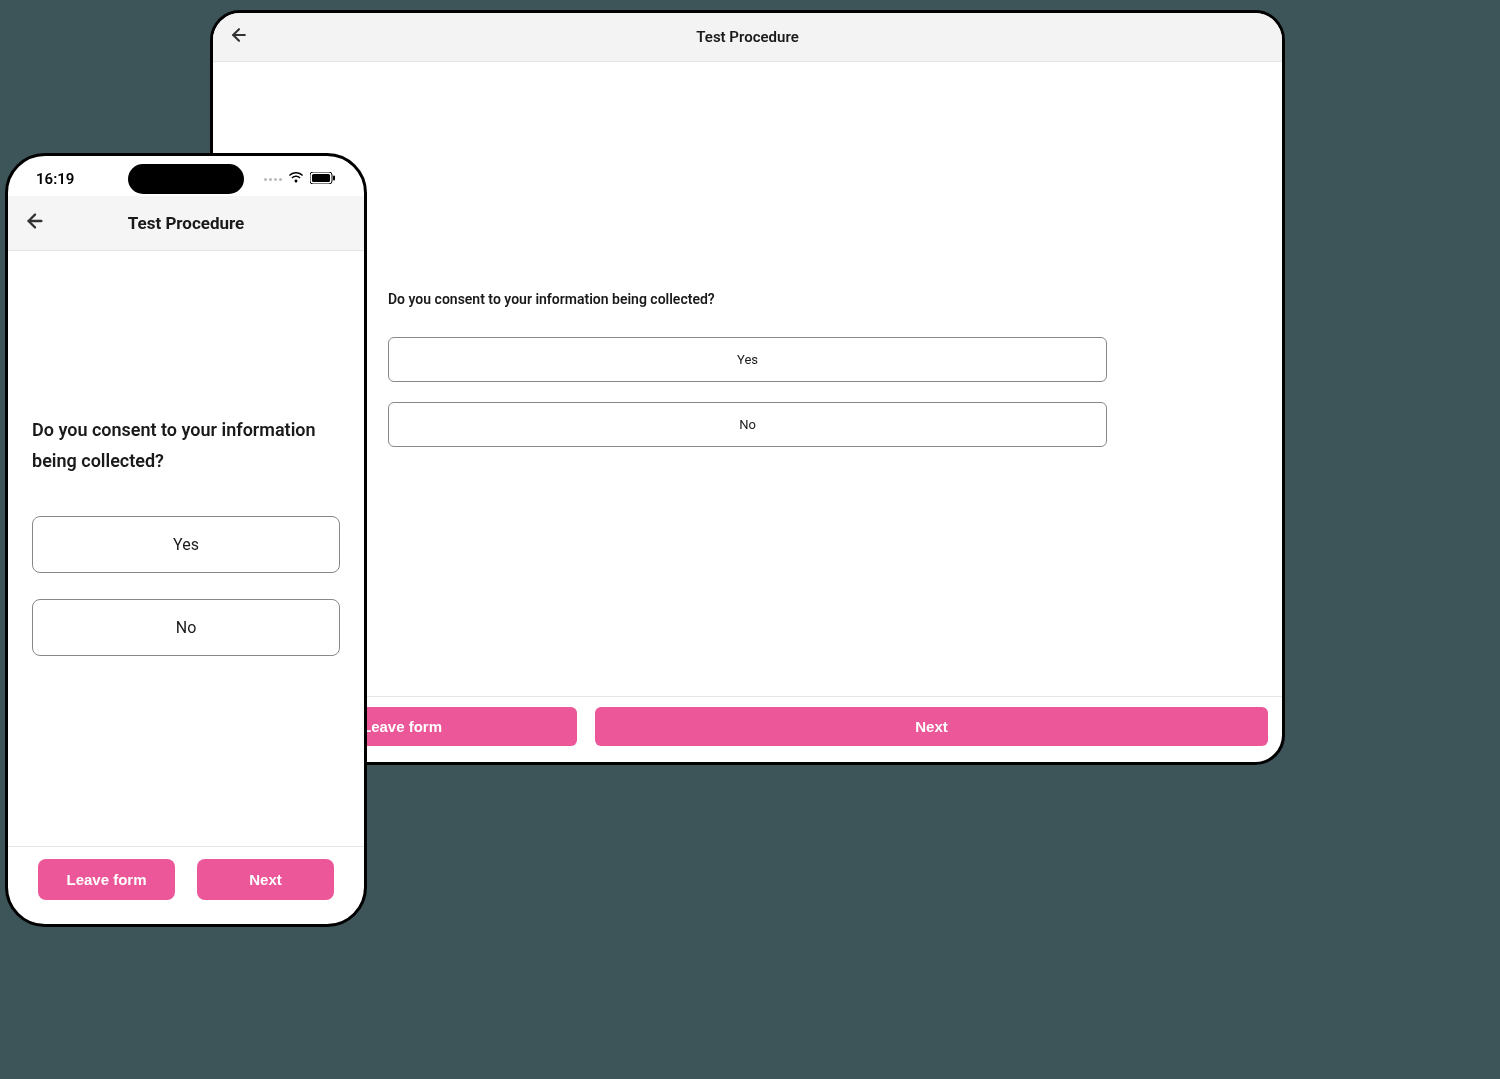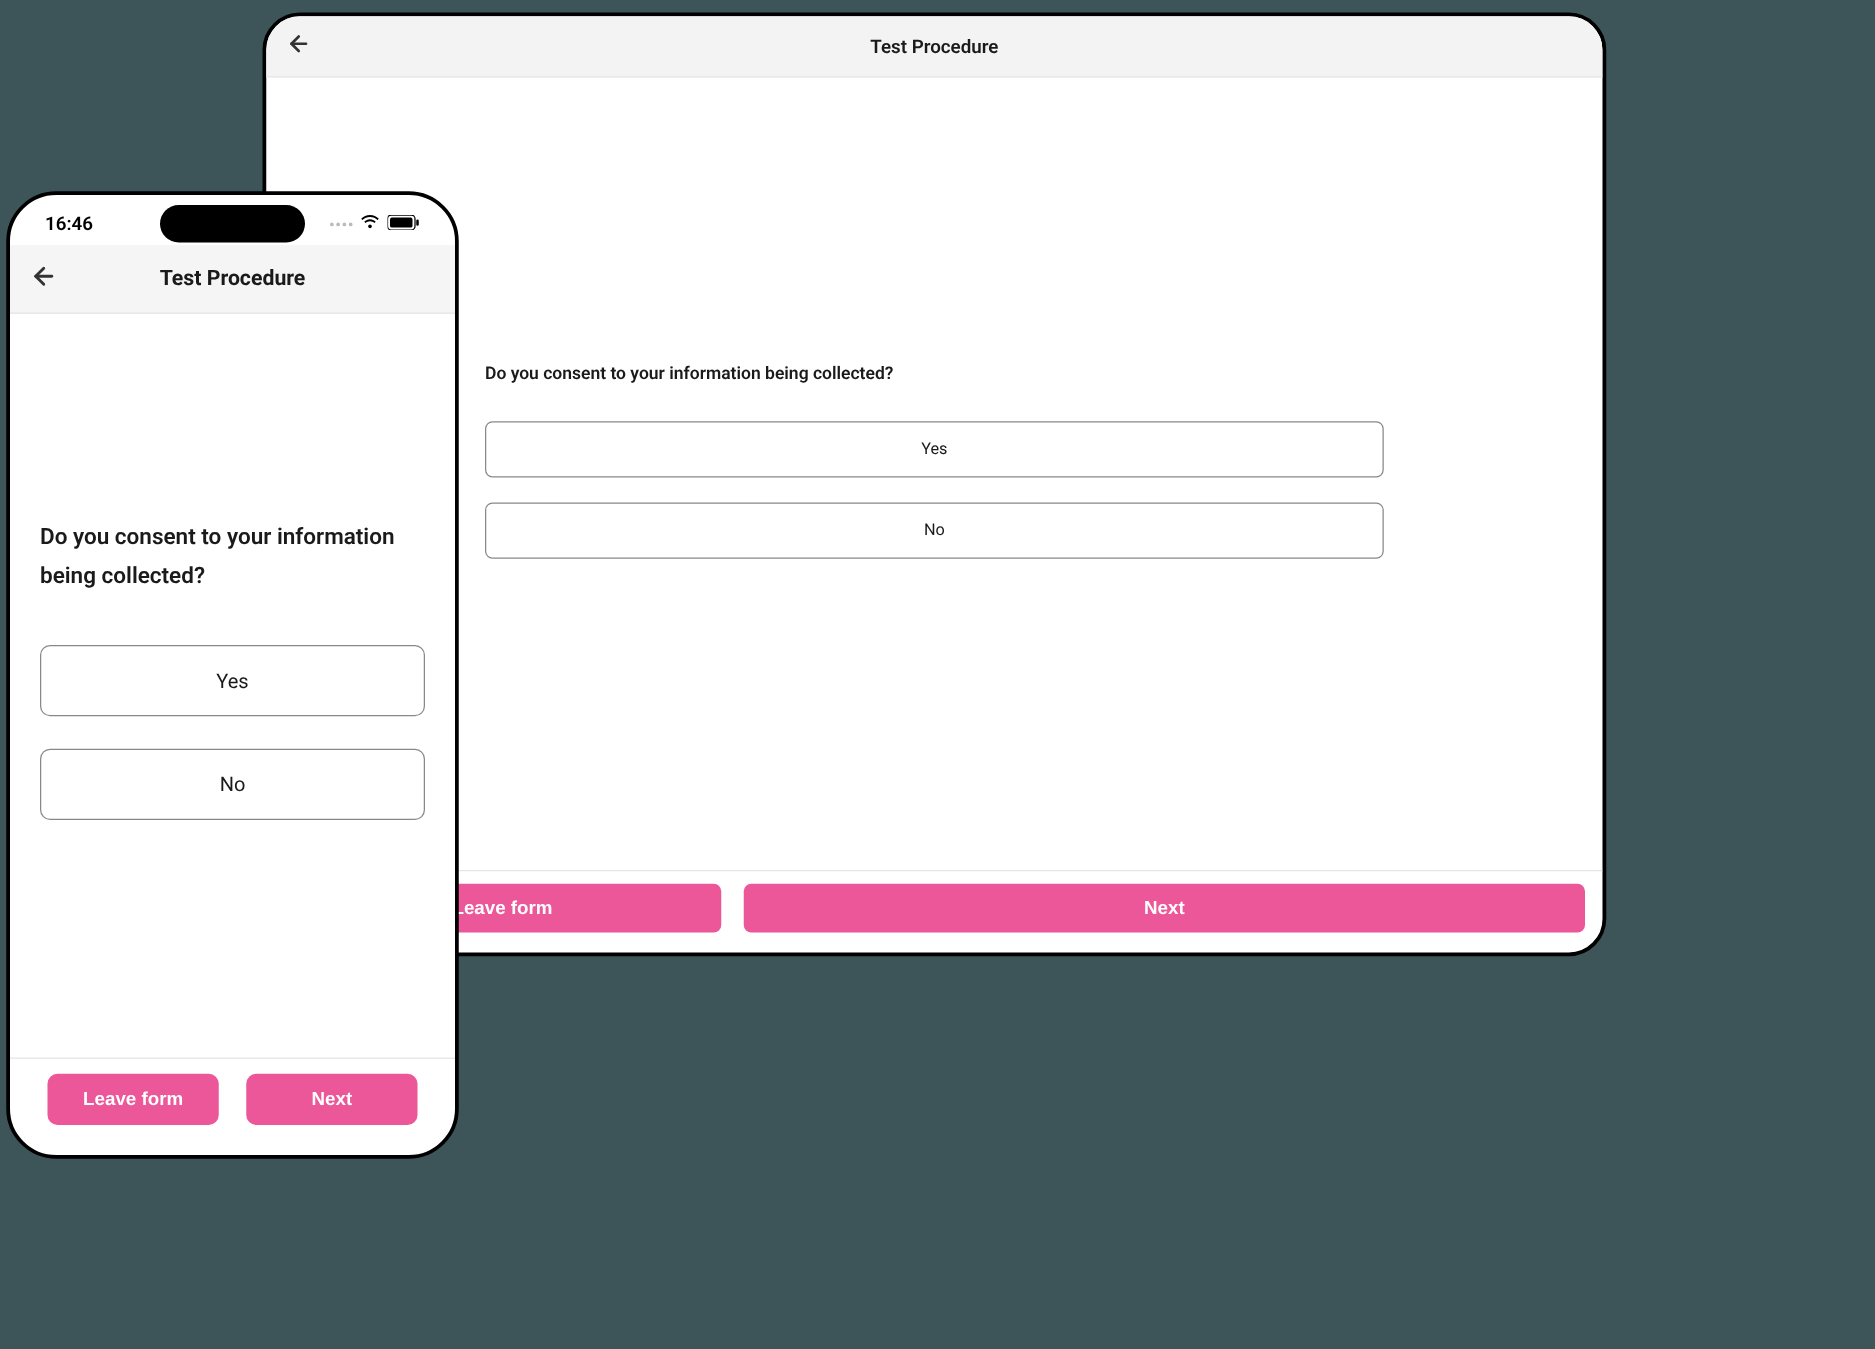--- a/index.html
+++ b/index.html
@@ -261,21 +261,21 @@
   <div class="tablet-footer">
     <button class="tablet-btn tablet-btn-leave">Leave form</button>
     <button class="tablet-btn tablet-btn-next">Next</button>
   </div>
 </div>
 
 <div class="phone-device">
   <div class="phone-notch"></div>
 
   <div class="phone-statusbar">
-    <span>16:46</span>
+    <span>16:19</span>
     <div class="phone-status-icons">
       <span class="signal-dots">
         <span class="signal-dot"></span>
         <span class="signal-dot"></span>
         <span class="signal-dot"></span>
         <span class="signal-dot"></span>
       </span>
       <span>
         <svg width="16" height="12" viewBox="0 0 16 12" fill="#000">
           <path d="M8 10.5c.83 0 1.5-.67 1.5-1.5S8.83 7.5 8 7.5 6.5 8.17 6.5 9s.67 1.5 1.5 1.5zM8 5c1.38 0 2.63.56 3.54 1.46l1.06-1.06C11.33 4.13 9.76 3.4 8 3.4s-3.33.73-4.6 2l1.06 1.06C5.37 5.56 6.62 5 8 5zM8 0C5.24 0 2.74 1.12.93 2.93l1.06 1.06C3.53 2.46 5.65 1.5 8 1.5s4.47.96 6.01 2.49l1.06-1.06C13.26 1.12 10.76 0 8 0z"></path>

